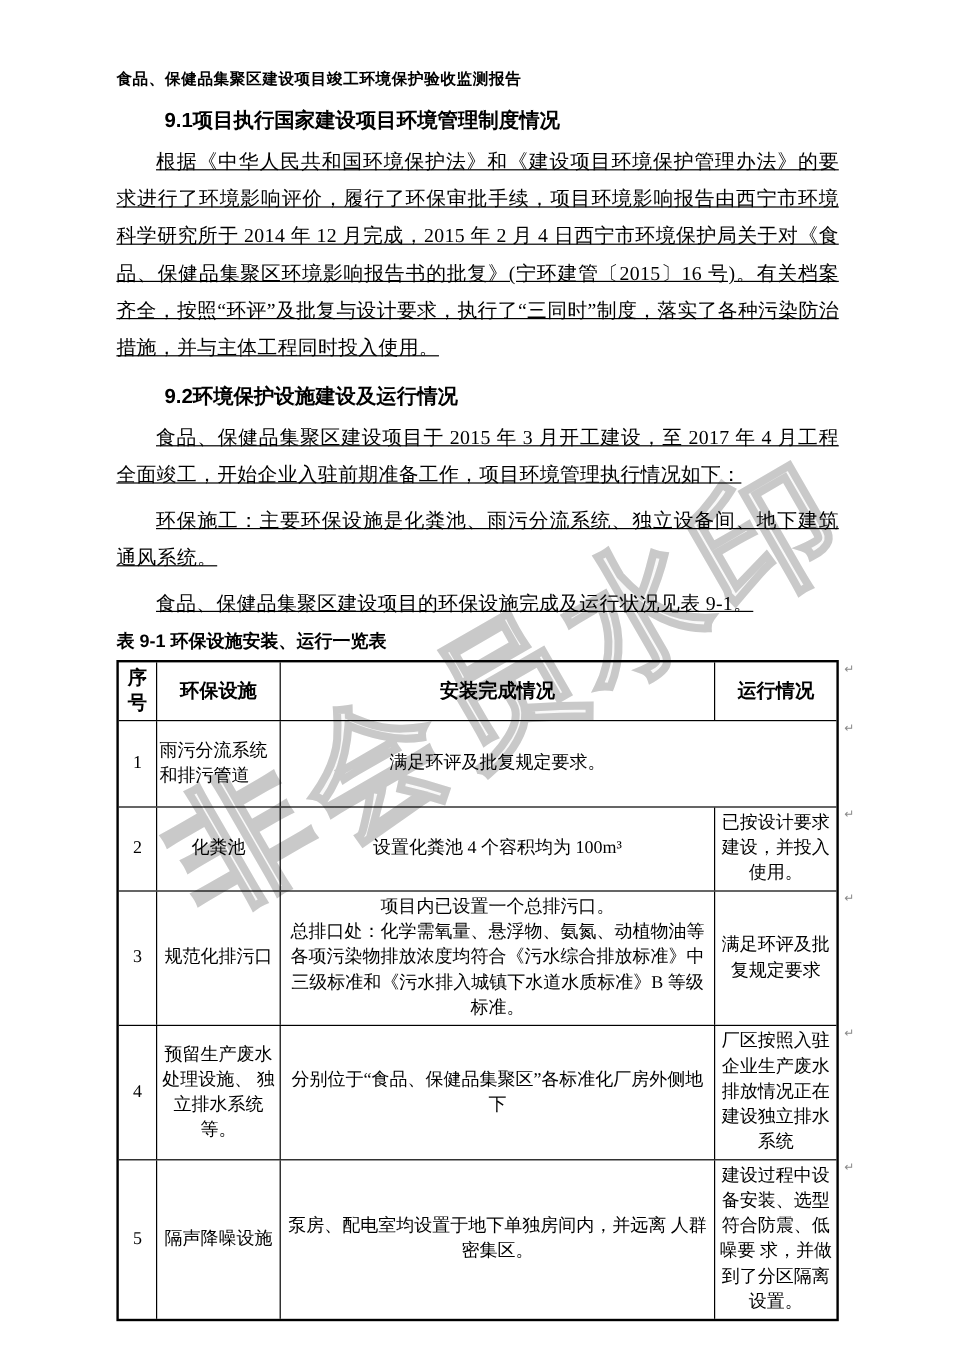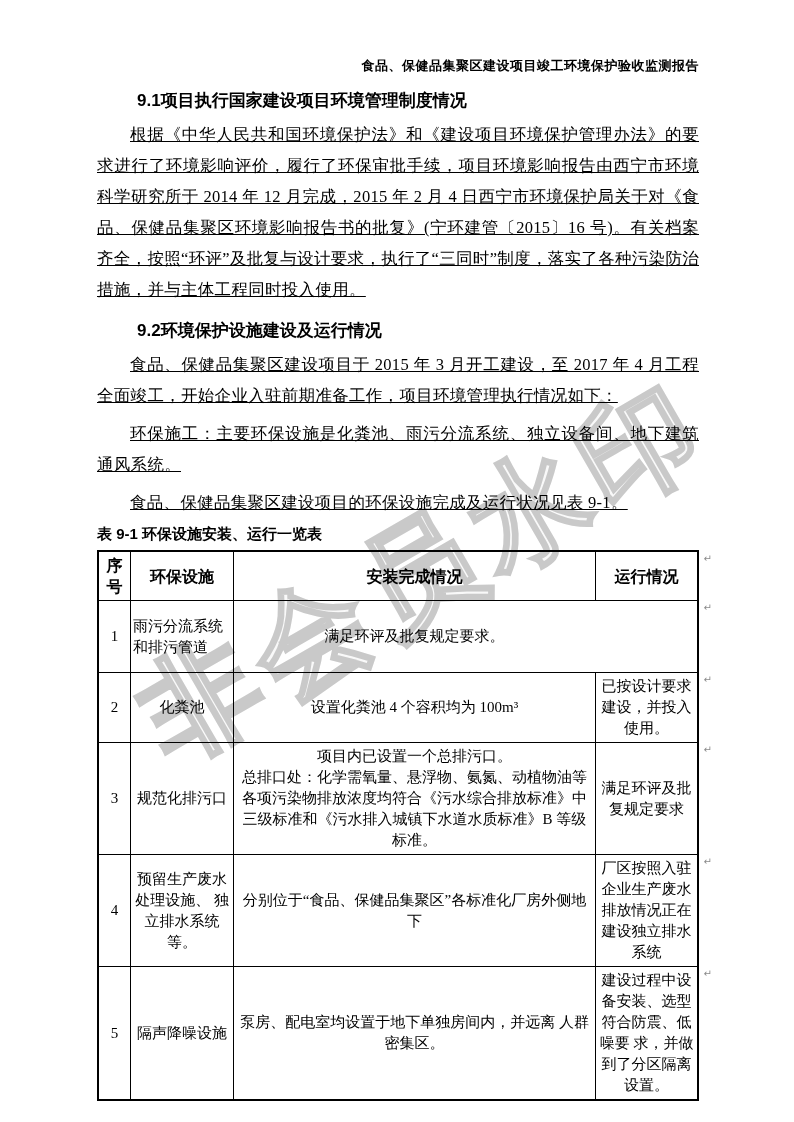--- a/index.html
+++ b/index.html
@@ -33,21 +33,21 @@
     z-index: 0;
     user-select: none;
   }
   .content {
     position: relative;
     z-index: 1;
     padding: 0 95px 0 97px;
   }
   .doc-header {
     padding-top: 57px;
-    text-align: right;
+    text-align: left;
     font-family: "Liberation Sans", sans-serif;
     font-weight: bold;
     font-size: 13px;
     letter-spacing: 0.5px;
   }
   h1.chapter {
     margin: 21px 0 0 20px;
     font-family: "Liberation Sans", sans-serif;
     font-weight: bold;
     font-size: 23px;

